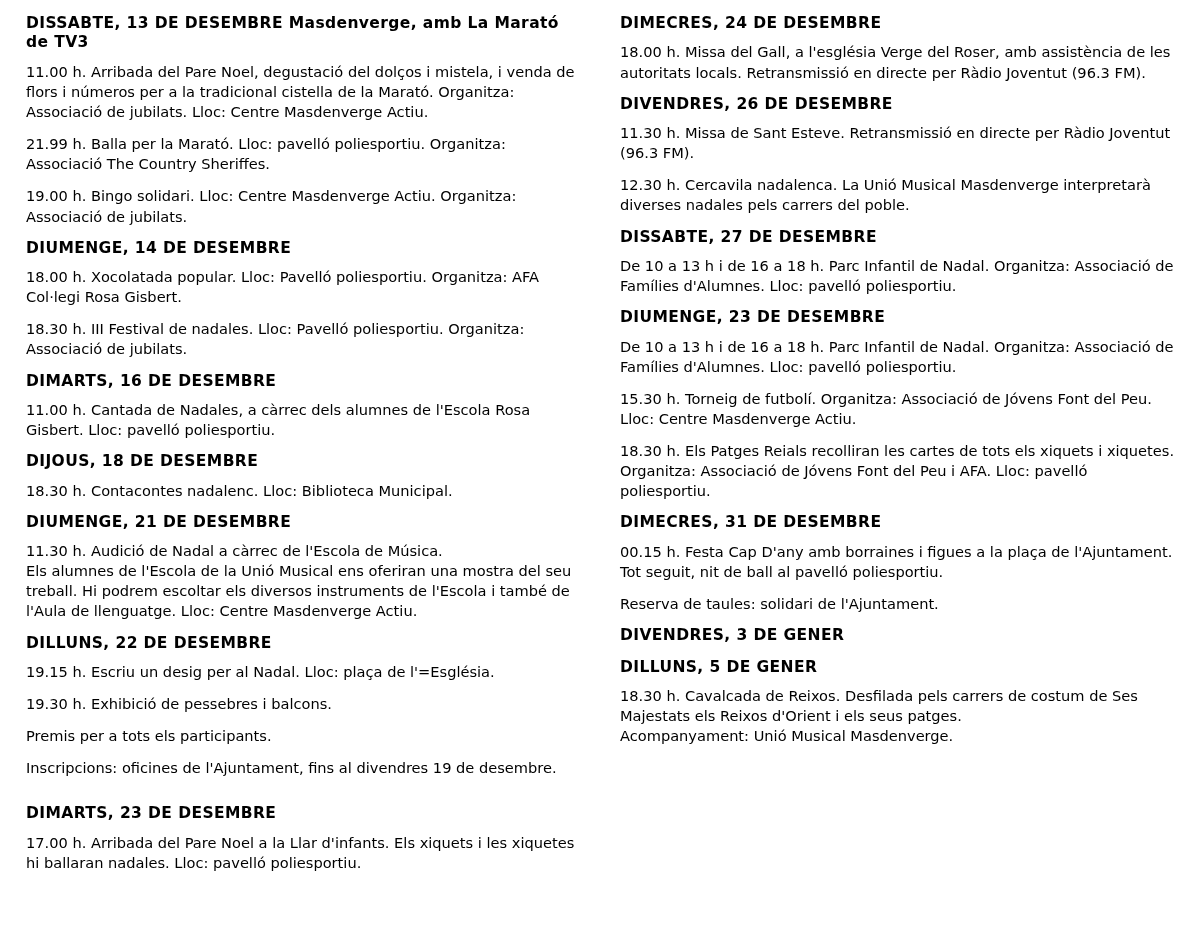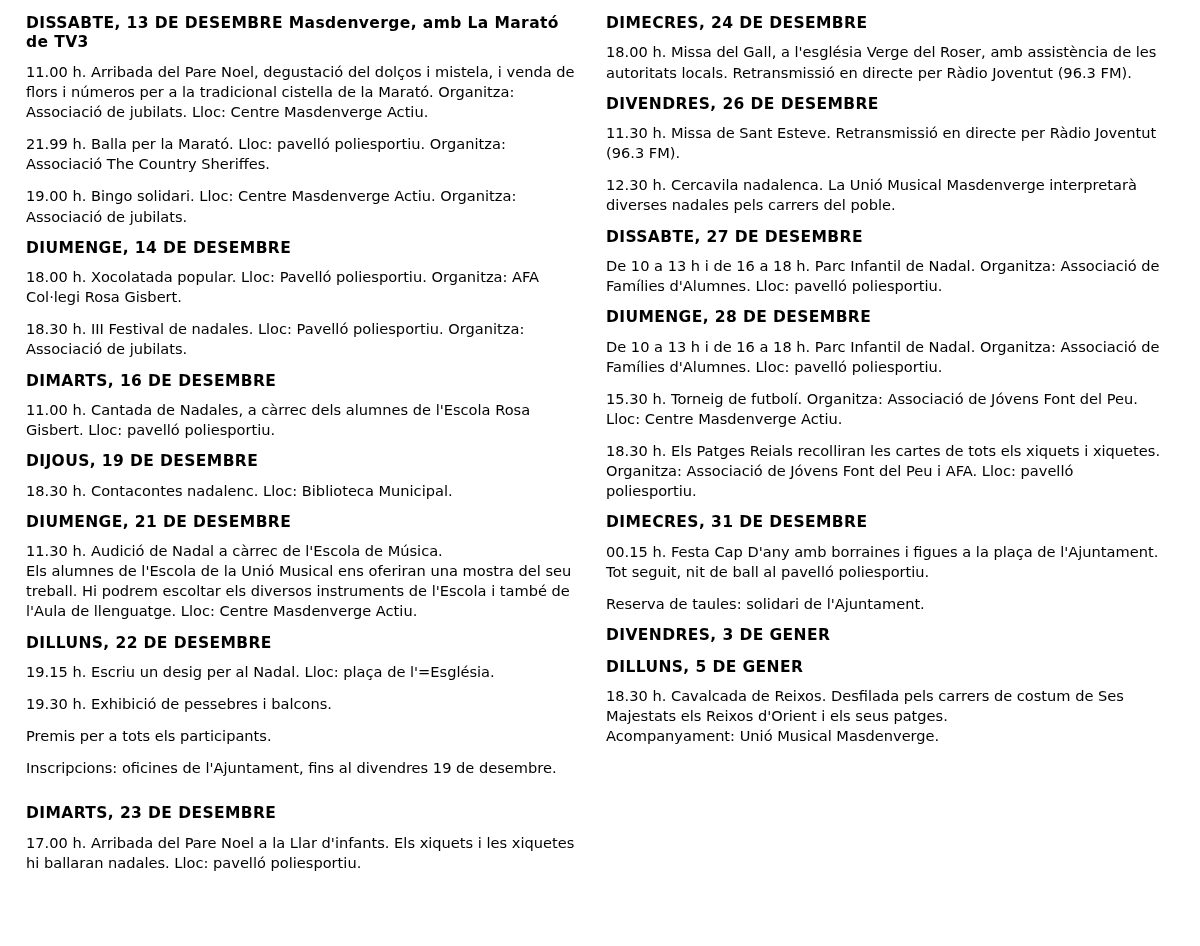--- a/index.html
+++ b/index.html
@@ -12,21 +12,21 @@
     background: #ffffff;
     font-family: "DejaVu Sans", sans-serif;
     color: #000000;
   }
   .page {
     display: flex;
     width: 1200px;
     height: 946px;
     box-sizing: border-box;
     padding: 14px 18px 6px 18px;
-    gap: 12px;
+    gap: 26px;
   }
   .column {
     width: 568px;
     box-sizing: border-box;
   }
   .column.left { padding-left: 8px; }
   .column.right { padding-left: 8px; }
 
   .day-heading {
     font-size: 15.5px;
@@ -64,21 +64,21 @@
       <div class="day-block">
         <div class="day-heading">DIUMENGE, 14 DE DESEMBRE</div>
         <p class="entry"><b>18.00 h. Xocolatada popular.</b><span class="plain"> Lloc: Pavelló poliesportiu. Organitza: AFA Col·legi Rosa Gisbert.</span></p>
         <p class="entry"><b>18.30 h. III Festival de nadales</b><span class="plain">. Lloc: Pavelló poliesportiu. Organitza: Associació de jubilats.</span></p>
       </div>
       <div class="day-block">
         <div class="day-heading">DIMARTS, 16 DE DESEMBRE</div>
         <p class="entry"><b>11.00 h. Cantada de Nadales,</b><span class="plain"> a càrrec dels alumnes de l'Escola Rosa Gisbert. Lloc: pavelló poliesportiu.</span></p>
       </div>
       <div class="day-block">
-        <div class="day-heading">DIJOUS, 19 DE DESEMBRE</div>
+        <div class="day-heading">DIJOUS, 18 DE DESEMBRE</div>
         <p class="entry"><b>18.30 h. Contacontes nadalenc.</b><span class="plain"> Lloc: Biblioteca Municipal.</span></p>
       </div>
       <div class="day-block">
         <div class="day-heading">DIUMENGE, 21 DE DESEMBRE</div>
         <p class="entry"><b>11.30 h. Audició de Nadal a càrrec de l'Escola de Música.</b><span class="plain"></span><br><span class="plain">Els alumnes de l'Escola de la Unió Musical ens oferiran una mostra del seu treball. Hi podrem escoltar els diversos instruments de l'Escola i també de l'Aula de llenguatge. Lloc: Centre Masdenverge Actiu.</span></p>
       </div>
       <div class="day-block">
         <div class="day-heading">DILLUNS, 22 DE DESEMBRE</div>
         <p class="entry"><b>19.15 h. Escriu un desig per al Nadal.</b><span class="plain"> Lloc: plaça de l'=Església.</span></p>
         <p class="entry"><b>19.30 h. Exhibició de pessebres i balcons.</b></p>
@@ -99,21 +99,21 @@
       <div class="day-block">
         <div class="day-heading">DIVENDRES, 26 DE DESEMBRE</div>
         <p class="entry"><b>11.30 h. Missa de Sant Esteve.</b><span class="plain"> Retransmissió en directe per Ràdio Joventut (96.3 FM).</span></p>
         <p class="entry"><b>12.30 h. Cercavila nadalenca.</b><span class="plain"> La Unió Musical Masdenverge interpretarà diverses nadales pels carrers del poble.</span></p>
       </div>
       <div class="day-block">
         <div class="day-heading">DISSABTE, 27 DE DESEMBRE</div>
         <p class="entry"><b>De 10 a 13 h i de 16 a 18 h. Parc Infantil de Nadal</b><span class="plain">. Organitza: Associació de Famílies d'Alumnes. Lloc: pavelló poliesportiu.</span></p>
       </div>
       <div class="day-block">
-        <div class="day-heading">DIUMENGE, 28 DE DESEMBRE</div>
+        <div class="day-heading">DIUMENGE, 23 DE DESEMBRE</div>
         <p class="entry"><b>De 10 a 13 h i de 16 a 18 h. Parc Infantil de Nadal</b><span class="plain">. Organitza: Associació de Famílies d'Alumnes. Lloc: pavelló poliesportiu.</span></p>
         <p class="entry"><b>15.30 h. Torneig de futbolí</b><span class="plain">. Organitza: Associació de Jóvens Font del Peu. Lloc: Centre Masdenverge Actiu.</span></p>
         <p class="entry"><b>18.30 h. Els Patges Reials</b><span class="plain"> recolliran les cartes de tots els xiquets i xiquetes. Organitza: Associació de Jóvens Font del Peu i AFA. Lloc: pavelló poliesportiu.</span></p>
       </div>
       <div class="day-block">
         <div class="day-heading">DIMECRES, 31 DE DESEMBRE</div>
         <p class="entry"><b>00.15 h. Festa Cap D'any amb borraines i figues</b><span class="plain"> a la plaça de l'Ajuntament. Tot seguit, nit de ball al pavelló poliesportiu.</span></p>
         <p class="entry"><span class="plain">Reserva de taules: solidari de l'Ajuntament.</span></p>
       </div>
       <div class="day-block">

